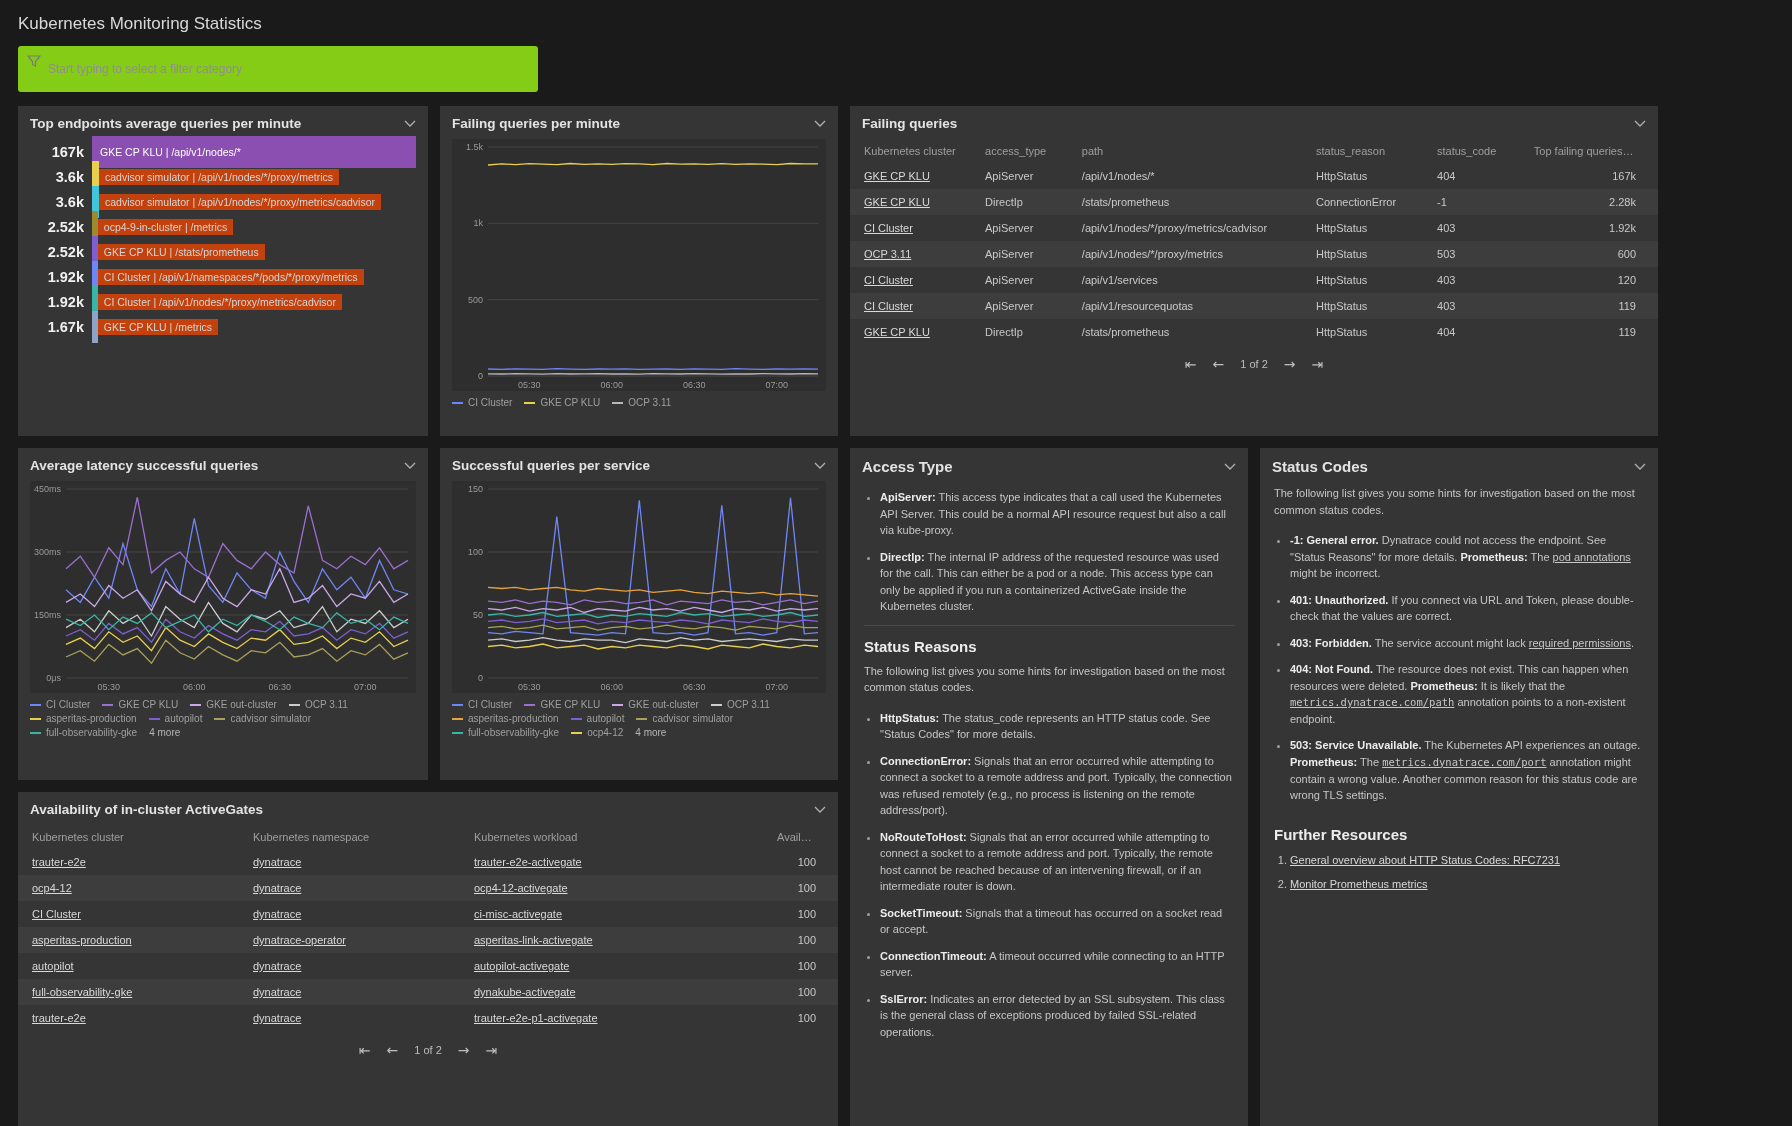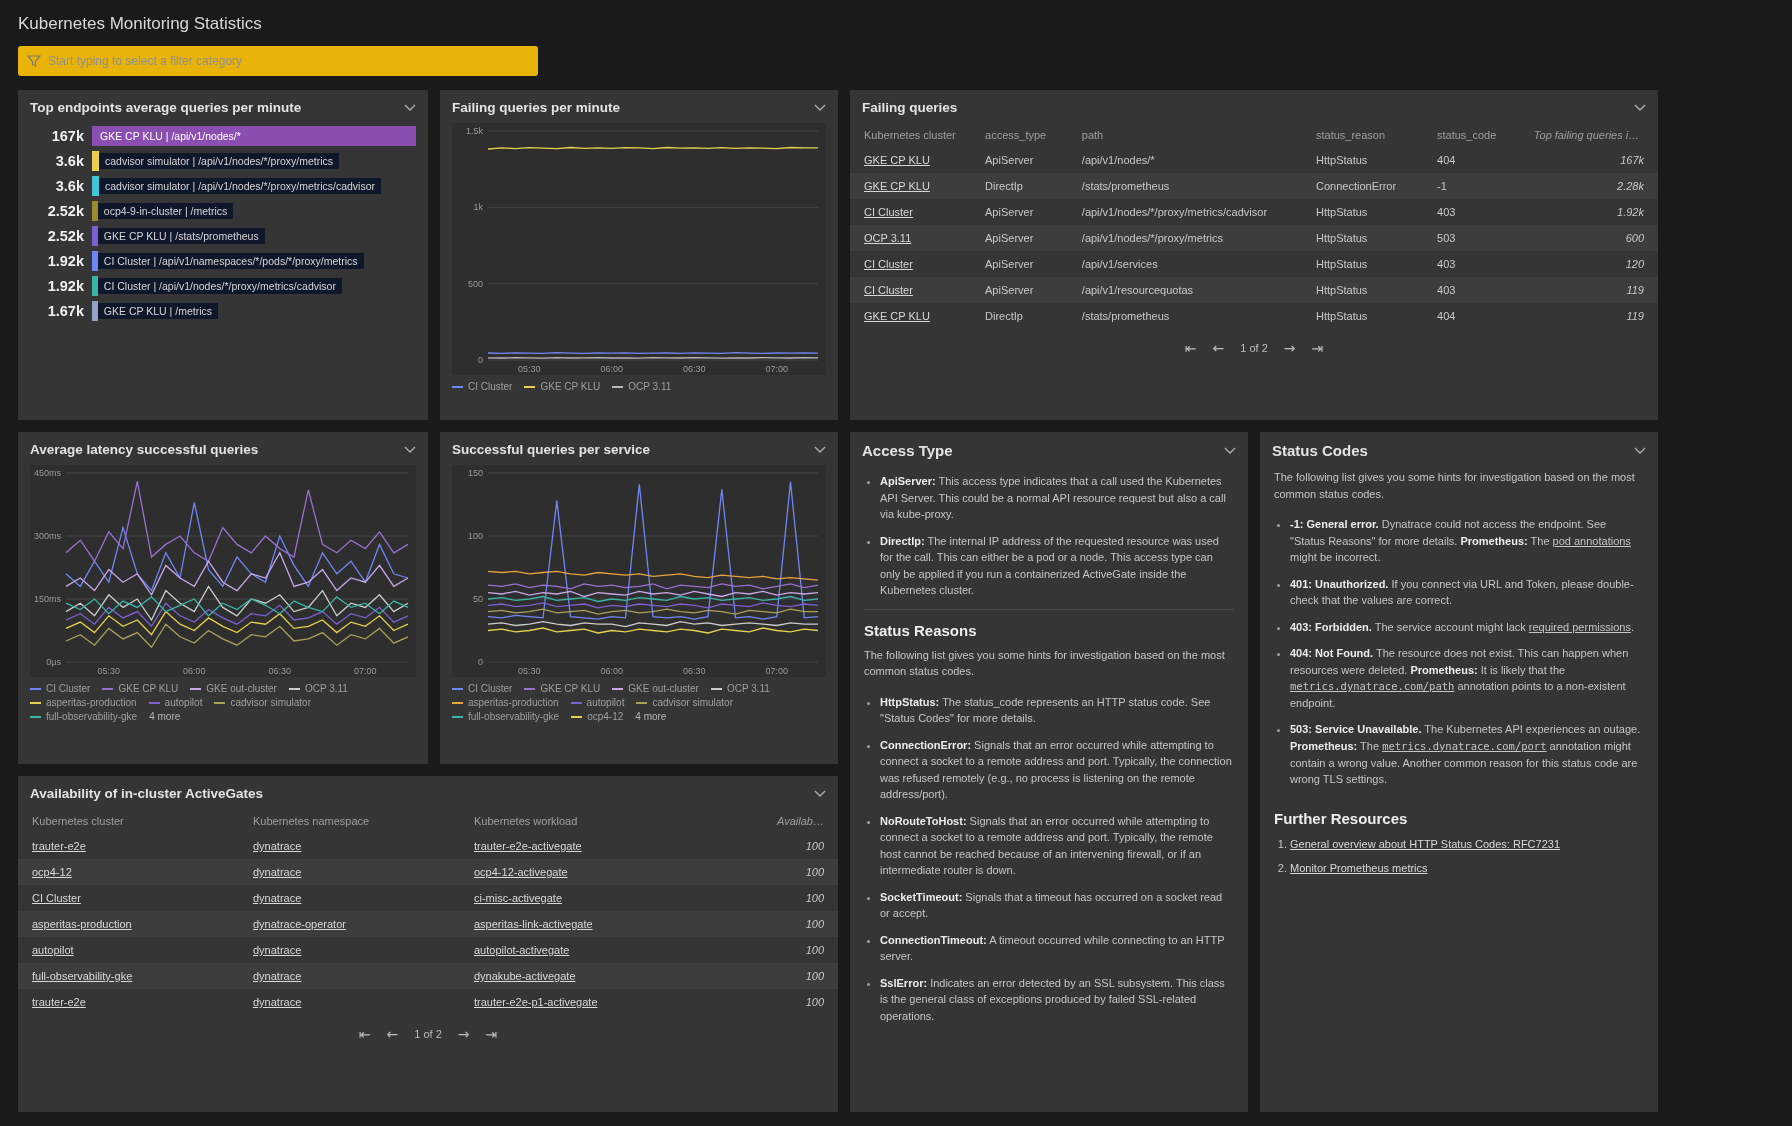--- a/index.html
+++ b/index.html
@@ -2,22 +2,22 @@
 <html><head>
 <meta charset="utf-8">
 <style>
   html,body{margin:0;padding:0;width:1792px;height:1126px;overflow:hidden;
     background:#1a1a1a;color:#cfcfcf;font-family:"Liberation Sans",sans-serif;font-size:12px;}
   h1,h2,h3,p,ul,ol{margin:0;padding:0}
 
   .page-title{font-size:17px;font-weight:400;color:#d8d8d8;padding:14px 18px 8px;}
 
   .filter-wrap{position:relative;width:520px;margin:4px 18px 14px;}
-  .filter-wrap input{width:100%;box-sizing:border-box;height:30px;border:none;border-radius:3px;
-    background:#eab308;color:#333;font-size:12px;padding:0 10px 0 30px;font-family:"Liberation Sans",sans-serif;}
+  .filter-wrap input{width:100%;box-sizing:border-box;height:46px;border:none;border-radius:3px;
+    background:#84cc16;color:#333;font-size:12px;padding:0 10px 0 30px;font-family:"Liberation Sans",sans-serif;}
   .filter-wrap input::placeholder{color:#8f8f8f;}
   .funnel{position:absolute;left:9px;top:8px;}
 
   .dash{display:grid;grid-template-columns:410px 398px 398px 398px;grid-template-rows:330px 332px 336px;
     gap:12px;padding:0 18px 16px;}
   .panel{background:#353535;overflow:hidden;box-sizing:border-box;}
   .p-endpoints{grid-column:1;grid-row:1}
   .p-failpm{grid-column:2;grid-row:1}
   .p-failtable{grid-column:3/span 2;grid-row:1}
   .p-latency{grid-column:1;grid-row:2}
@@ -27,41 +27,41 @@
   .p-avail{grid-column:1/span 2;grid-row:3}
 
   .panel-head{display:flex;justify-content:space-between;align-items:center;padding:10px 12px 8px;}
   .panel-head h2{font-size:13.5px;font-weight:600;color:#e3e3e3;text-align:right;}
   .chev{cursor:pointer;flex:none;margin-left:8px;}
 
   
   .barlist{display:flex;flex-direction:column;gap:4px;padding:2px 12px 8px;}
   .ep-row{display:flex;align-items:center;gap:8px;height:21px;}
   .ep-val{width:54px;flex:none;text-align:right;font-size:14.5px;font-weight:700;color:#f0f0f0;}
-  .ep-track{flex:1;position:relative;height:20px;}
+  .ep-track{flex:1;position:relative;height:32px;}
   .ep-bar{position:absolute;left:0;top:0;bottom:0;}
   .ep-label{position:absolute;top:50%;transform:translateY(-50%);white-space:nowrap;
-    font-size:10.5px;color:#d6d6d6;background:#0f172a;padding:2px 6px;}
+    font-size:10.5px;color:#d6d6d6;background:#c2410c;padding:2px 6px;}
   .ep-label.inside{background:transparent;color:#fff;left:0;padding-left:8px;}
 
   
   .chart{margin:0 12px;background:#2e2e2e;}
   .chart-tall{height:252px;}
   .chart-mid{height:212px;}
   .legend{display:flex;flex-wrap:wrap;gap:3px 12px;padding:6px 12px 8px;font-size:10px;color:#9f9f9f;}
   .lg-item{display:inline-flex;align-items:center;gap:5px;cursor:pointer;}
   .lg-dash{width:11px;height:2px;flex:none;}
   .lg-more{color:#b5b5b5;}
 
   
   table{width:100%;border-collapse:collapse;font-size:11px;table-layout:fixed;}
   th{text-align:left;font-weight:400;color:#9f9f9f;padding:6px 8px;white-space:nowrap;overflow:hidden;text-overflow:ellipsis;}
   td{padding:7px 8px;color:#c9c9c9;white-space:nowrap;overflow:hidden;text-overflow:ellipsis;}
   th:first-child,td:first-child{padding-left:14px;}
-  th:last-child,td:last-child{padding-right:14px;font-style:italic;}
+  th:last-child,td:last-child{padding-right:22px;}
   tbody tr:nth-child(even){background:#3d3d3d;}
   .r{text-align:right;}
   .cell-link{text-decoration:underline;color:#d9d9d9;cursor:pointer;}
   .p-failtable th:nth-child(1){width:13%}.p-failtable th:nth-child(2){width:10%}
   .p-failtable th:nth-child(3){width:27%}.p-failtable th:nth-child(4){width:13%}
   .p-failtable th:nth-child(5){width:10%}
   .p-avail th:nth-child(1){width:25%}.p-avail th:nth-child(2){width:25%}
   .p-avail th:nth-child(3){width:35%}
 
   

